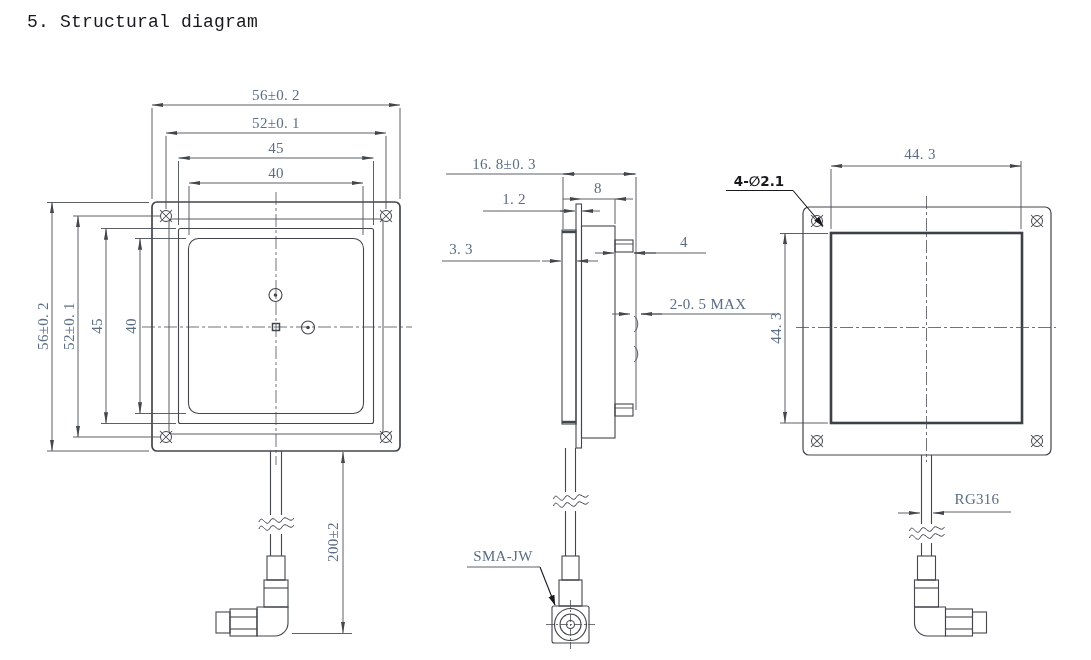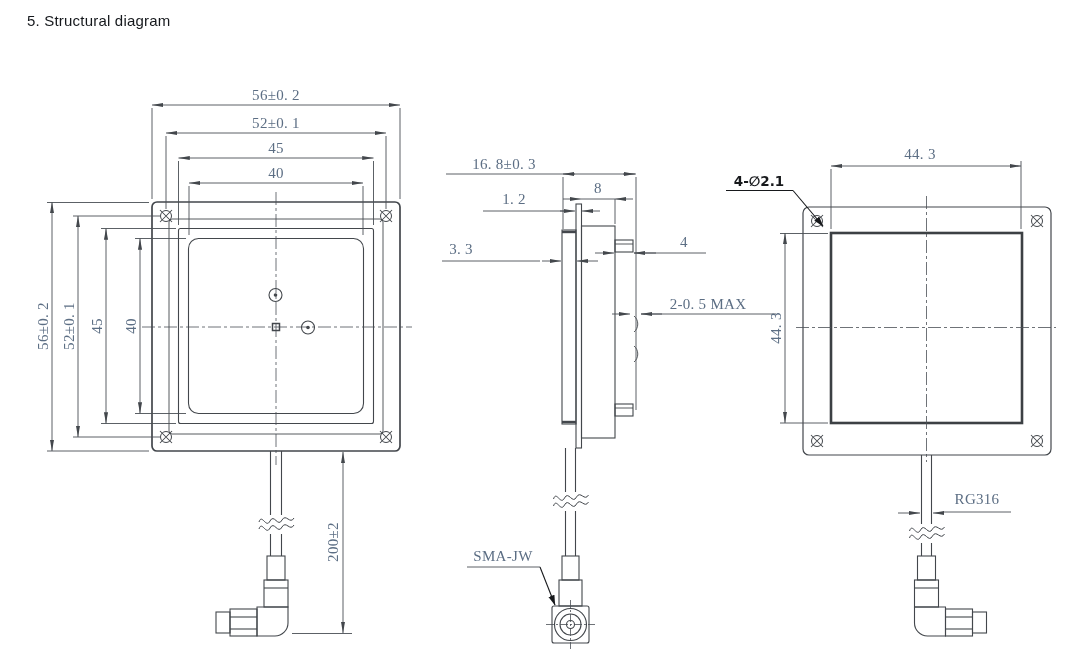--- a/index.html
+++ b/index.html
@@ -1,19 +1,19 @@
 <!DOCTYPE html>
 <html><head>
 <meta charset="utf-8">
 <style>
   html,body{margin:0;padding:0;background:#ffffff;}
   .page{position:relative;width:1091px;height:660px;background:#ffffff;overflow:hidden;
         font-family:"Liberation Serif", serif;}
-  .title{position:absolute;left:27px;top:12px;font-size:15px;color:#15181c;
-         font-family:Liberation Sans, sans-serif;letter-spacing:.2px;}
+  .title{position:absolute;left:27px;top:12px;font-size:18px;color:#15181c;
+         font-family:Liberation Mono, monospace;letter-spacing:.2px;}
   svg{position:absolute;left:0;top:0;}
   .geo{stroke:#43474c;fill:none;stroke-width:1.1;}
   .geoTh{stroke:#43474c;fill:none;stroke-width:1.7;}
   .thick{stroke:#3c4044;fill:none;stroke-width:2.6;}
   .dim{stroke:#4a4f55;fill:none;stroke-width:0.9;}
   .cl{stroke:#4a4f55;fill:none;stroke-width:0.8;stroke-dasharray:13 3 3 3;}
   .dimtxt{fill:#5c6e84;font-size:15px;font-family:"Liberation Serif", serif;letter-spacing:.3px;}
   .boldtxt{fill:#17191c;font-size:13.5px;font-weight:bold;font-family:"DejaVu Sans", sans-serif;}
   .dark{stroke:#17191c;fill:none;stroke-width:1.1;}
 </style>

